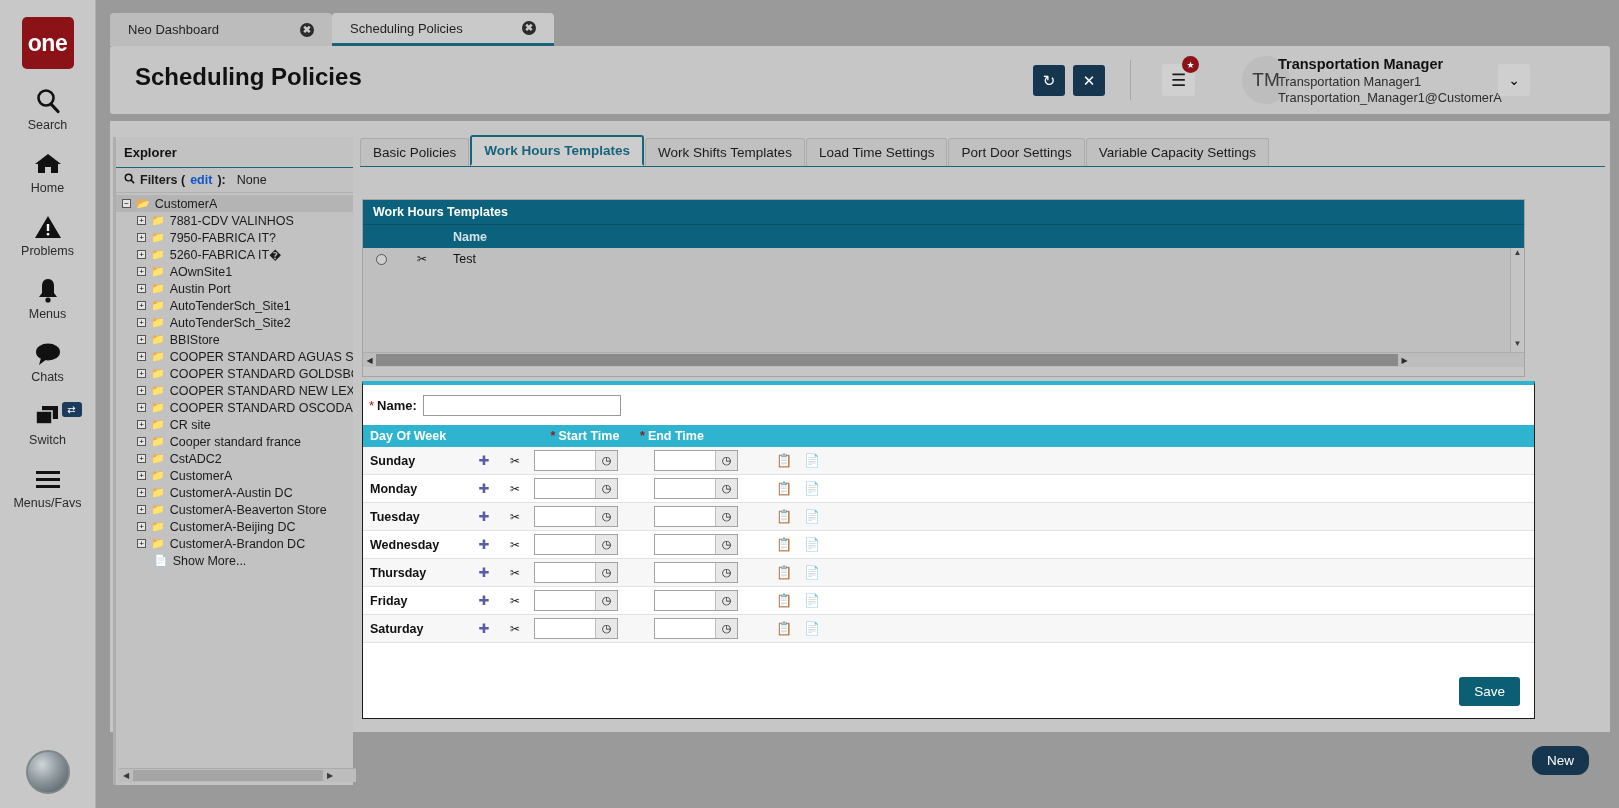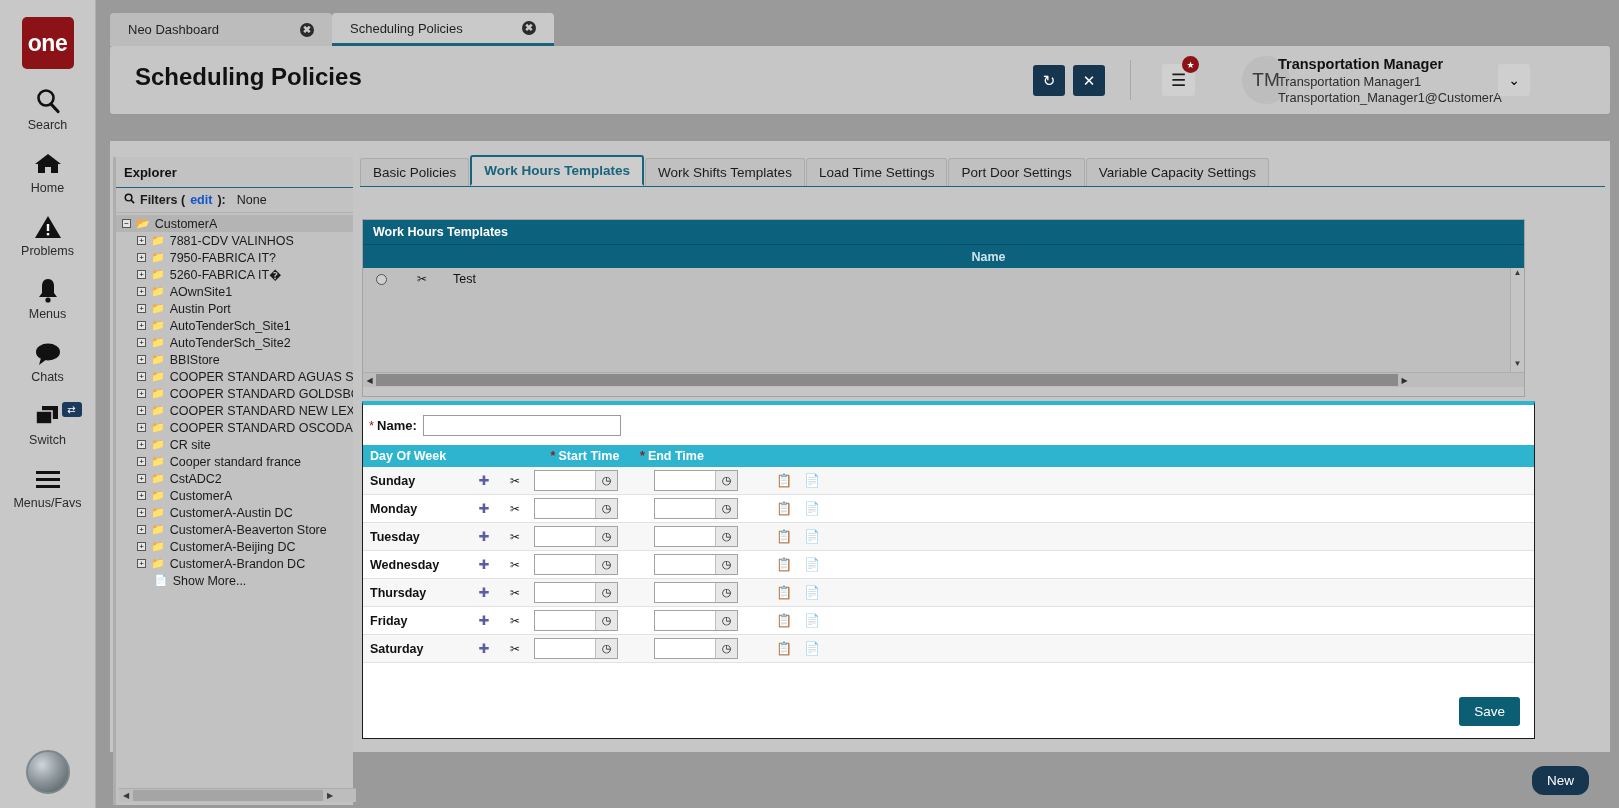--- a/index.html
+++ b/index.html
@@ -113,21 +113,20 @@
     position: absolute; left: 1388px; top: 18px;
     width: 32px; height: 32px; background: #cfcfcf; border-radius: 3px;
     display: flex; align-items: center; justify-content: center;
     font-size: 14px; cursor: pointer;
   }
 
   
   #app-body {
     position: absolute; left: 110px; top: 121px; width: 1500px; height: 611px;
     background: #c6c6c6;
-    margin-top: 20px;
   }
 
   
   #explorer {
     position: absolute; left: 3px; top: 16px; width: 240px; height: 648px;
     background: #c2c2c2; border-left: 3px solid #aeaeae;
   }
   #explorer-title {
     font-size: 13px; font-weight: bold; color: #111;
     padding: 8px 0 7px 8px; border-bottom: 1px solid #17647c;
@@ -191,21 +190,20 @@
   }
   #grid-caption {
     height: 24px; background: #0c617c; color: #fff;
     font-size: 12.5px; font-weight: bold; display: flex; align-items: center;
     padding-left: 10px;
   }
   #grid-head {
     height: 24px; background: #0c617c; color: #cfe2e9;
     display: flex; align-items: center; font-size: 12.5px; font-weight: bold;
     border-top: 1px solid #0a4f66;
-    justify-content: center;
   }
   .gh-c1 { width: 36px; } .gh-c2 { width: 46px; }
   .gh-name { padding-left: 8px; }
   #grid-body { background: #bfbfbf; height: 104px; position: relative; }
   .grid-row { display: flex; align-items: center; height: 22px; font-size: 12.5px; color: #111; }
   .grid-row .g-radio {
     width: 36px; display: flex; justify-content: center;
   }
   .g-radio i {
     width: 11px; height: 11px; border: 1px solid #555; border-radius: 50%;

